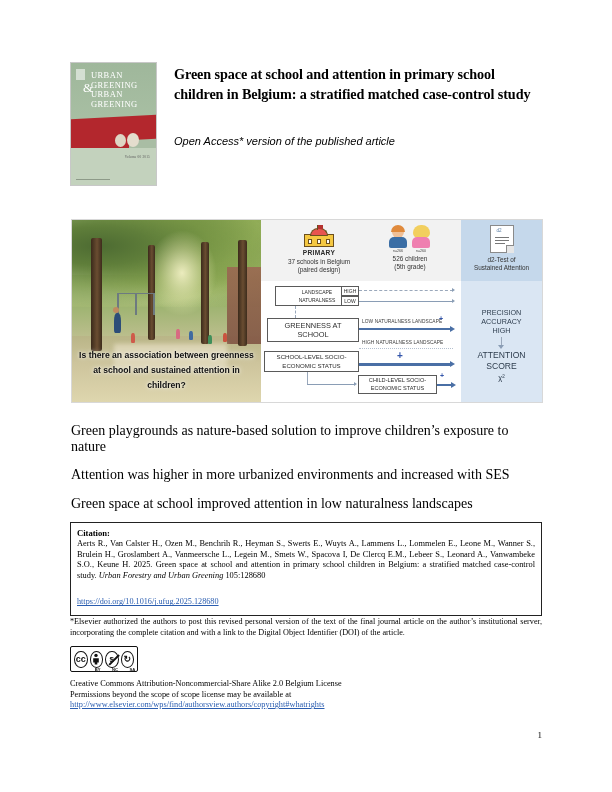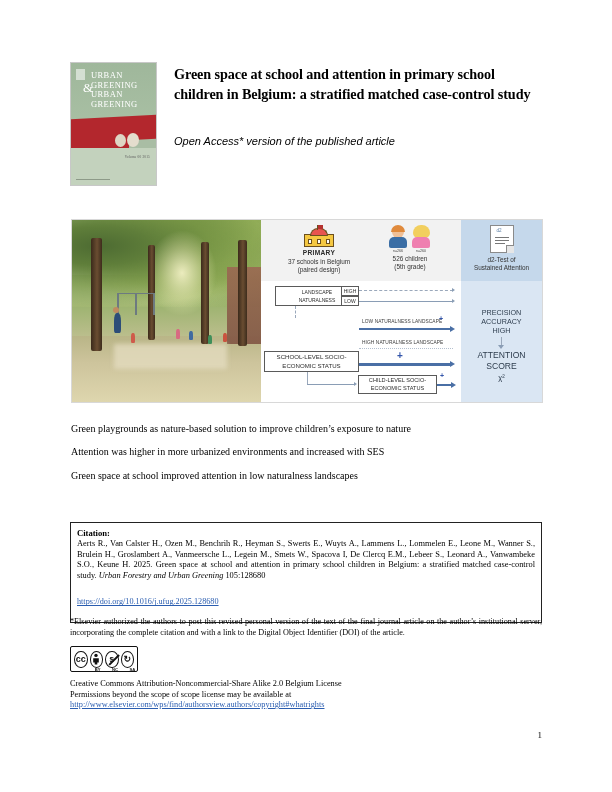--- a/index.html
+++ b/index.html
@@ -272,27 +272,27 @@
   .outcome {
     position:absolute; text-align:center; width:81px;
     font-family:"Liberation Sans", sans-serif; color:#2d3c4d;
   }
 
   
   .highlights {
     position:absolute; left:71px; top:410px; width:470px;
   }
   .hl-title { font-weight:bold; font-size:11px; font-family:"Liberation Serif", serif; }
-  .hl-item { font-size:10px; font-family:"Liberation Serif", serif; margin-top:12.5px; }
+  .hl-item { font-size:14px; font-family:"Liberation Serif", serif; margin-top:12.5px; }
 
   
   .citation {
     position:absolute; left:70px; top:522px; width:472px;
     border:0.9px solid #222; box-sizing:border-box;
-    padding:5px 6px 14px;
+    padding:5px 6px 7px;
   }
   .cit-label { font-weight:bold; font-size:8.6px; font-family:"Liberation Serif", serif; }
   .cit-body { font-size:8.4px; line-height:10.6px; font-family:"Liberation Serif", serif; margin-top:1px; text-align:justify;}
   .cit-body i { font-style:italic; }
   .cit-doi {
     display:inline-block; margin-top:16px;
     font-size:8.2px; color:#2a5db0; text-decoration:underline;
     font-family:"Liberation Serif", serif;
     text-align:center;
   }
@@ -383,20 +383,21 @@
         <i style="left:36px;top:0;width:1.5px;height:22px;"></i>
         <i style="left:0;top:0;width:38px;height:1.5px;"></i>
       </div>
       <div class="fig" style="left:22%;top:51%;width:7px;height:20px;background:#2c4d78;"></div>
       <div class="fig" style="left:21.5%;top:48%;width:6px;height:6px;border-radius:50%;background:#c08b5e;"></div>
       <div class="fig" style="left:31%;top:62%;width:4px;height:10px;background:#cf5a4a;"></div>
       <div class="fig" style="left:55%;top:60%;width:4px;height:10px;background:#d86a82;"></div>
       <div class="fig" style="left:62%;top:61%;width:4px;height:9px;background:#3f6aa0;"></div>
       <div class="fig" style="left:72%;top:63%;width:4px;height:9px;background:#3f8f5a;"></div>
       <div class="fig" style="left:80%;top:62%;width:4px;height:9px;background:#c9533f;"></div>
+      <div class="photo-caption">Is there an association between greenness at school and sustained attention in children?</div>
     </div>
 
     <div class="diagram">
       <div class="d-topband"></div>
       <div class="d-right"></div>
       <div class="d-right-top"></div>
 
       <div class="d-item" style="left:6px;top:5px;width:104px;">
         <div class="school-icon">
           <div class="school-body"></div>
@@ -447,20 +448,24 @@
         <div>LANDSCAPE</div>
         <div>NATURALNESS</div>
       </div>
       <div class="d-box" style="left:80px;top:66px;width:18px;height:10px;font-size:5px;border-left:0.8px solid #5a5a5a;">
         <span>HIGH</span>
       </div>
       <div class="d-box" style="left:80px;top:76px;width:18px;height:10px;font-size:5px;border-left:0.8px solid #5a5a5a;">
         <span>LOW</span>
       </div>
 
+      <div class="d-box" style="left:6px;top:98px;width:92px;height:24px;font-size:7.4px;flex-direction:column;line-height:9.5px;">
+        <div>GREENNESS AT</div>
+        <div>SCHOOL</div>
+      </div>
 
       <div class="d-box" style="left:3px;top:131px;width:95px;height:21px;font-size:6.1px;flex-direction:column;line-height:8.2px;">
         <div>SCHOOL-LEVEL SOCIO-</div>
         <div>ECONOMIC STATUS</div>
       </div>
 
       <div class="d-box" style="left:97px;top:155px;width:79px;height:19px;font-size:5.6px;flex-direction:column;line-height:7.6px;">
         <div>CHILD-LEVEL SOCIO-</div>
         <div>ECONOMIC STATUS</div>
       </div>

